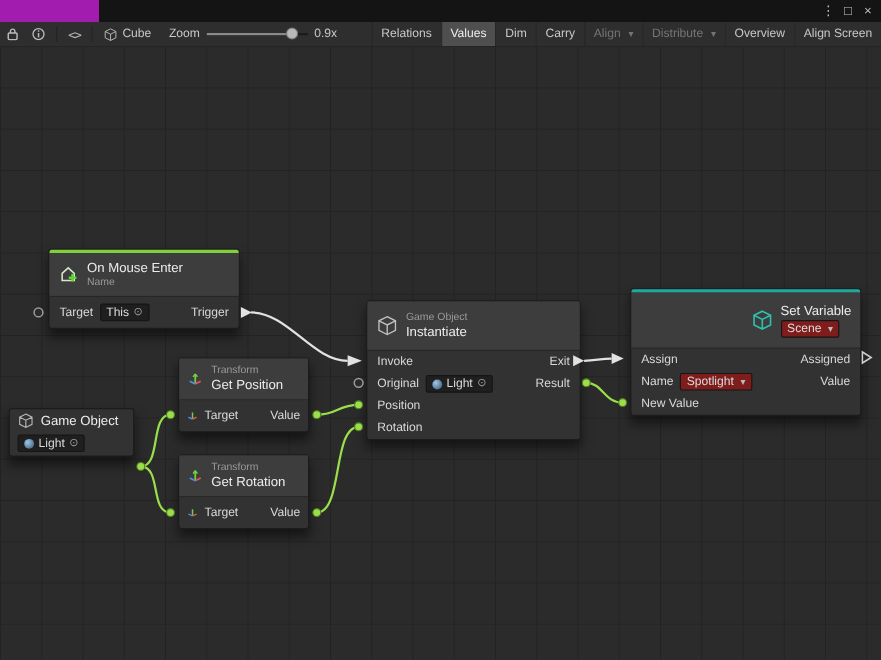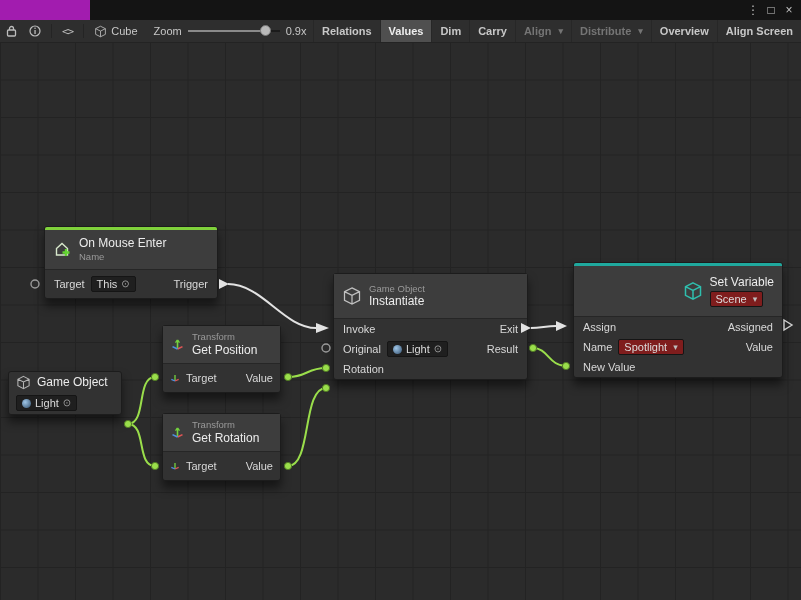--- a/index.html
+++ b/index.html
@@ -17,21 +17,21 @@
   .tbtn.textbtn{border-left:1px solid #272727;padding:0 8px;white-space:nowrap;}
   .tbtn.active{background:#4f4f4f;color:#eee;}
   .tbtn.disabled{color:#757575;}
   .sep{width:1px;height:14px;background:#242424;margin:0 4px;}
   .codeglyph{font-family:"DejaVu Sans Mono",monospace;color:#bdbdbd;letter-spacing:-1px;}
   .zoomwrap{display:flex;align-items:center;gap:6px;margin-left:10px;}
   .slider{position:relative;width:92px;height:10px;}
   .slider .track{position:absolute;left:0;right:0;top:4px;height:2px;background:#1b1b1b;}
   .slider .fill{position:absolute;left:0;top:4px;height:2px;width:78px;background:#8a8a8a;}
   .slider .handle{position:absolute;left:72px;top:-1px;width:11px;height:11px;border-radius:50%;background:#b9b9b9;border:1px solid #777;box-sizing:border-box;}
-  .rgroup{margin-left:auto;display:flex;align-items:center;height:22px;font-weight:bold;}
+  .rgroup{margin-left:auto;display:flex;align-items:center;height:22px;}
   .caret{font-size:9px;margin-left:3px;}
 
   
   .canvas{position:absolute;left:0;top:42px;width:801px;height:558px;background-color:#2b2b2b;
     background-image:linear-gradient(#232323 1px,transparent 1px),linear-gradient(90deg,#232323 1px,transparent 1px);
     background-size:37.5px 37.5px;}
   .wires{position:absolute;left:0;top:0;z-index:6;pointer-events:none;}
   .wf{fill:none;stroke:#e2e2e2;stroke-width:2;}
   .af{fill:#e2e2e2;stroke:none;}
   .wv{fill:none;stroke:#9ade4b;stroke-width:2;}
@@ -283,20 +283,23 @@
       <div class="irow">
         <span>Original</span>
         <span class="chip">
           <span class="lighticon"></span>
           <span>Light</span>
           <span class="tp">⊙</span>
         </span>
         <span class="right">Result</span>
       </div>
       <div class="irow">
+        <span>Position</span>
+      </div>
+      <div class="irow">
         <span>Rotation</span>
       </div>
     </div>
 
     <div class="node" id="n-sv">
       <div class="accent teal"></div>
       <div class="nhead">
         <span class="nicon">
           <svg width="20" height="20" viewBox="0 0 16 16">
               <path d="M8 1.5 L14 4.5 V11.5 L8 14.5 L2 11.5 V4.5 Z M2 4.5 L8 7.5 L14 4.5 M8 7.5 V14.5" fill="none" stroke="#2fbfae" stroke-width="1.2"></path>

